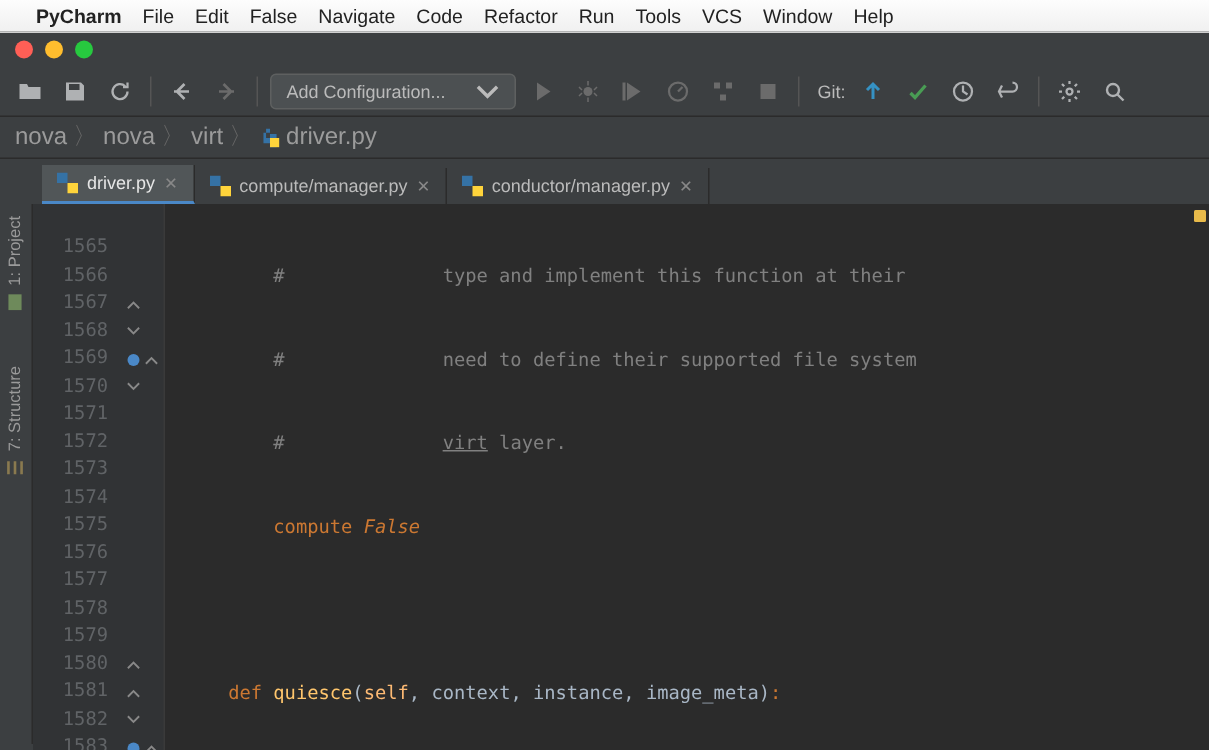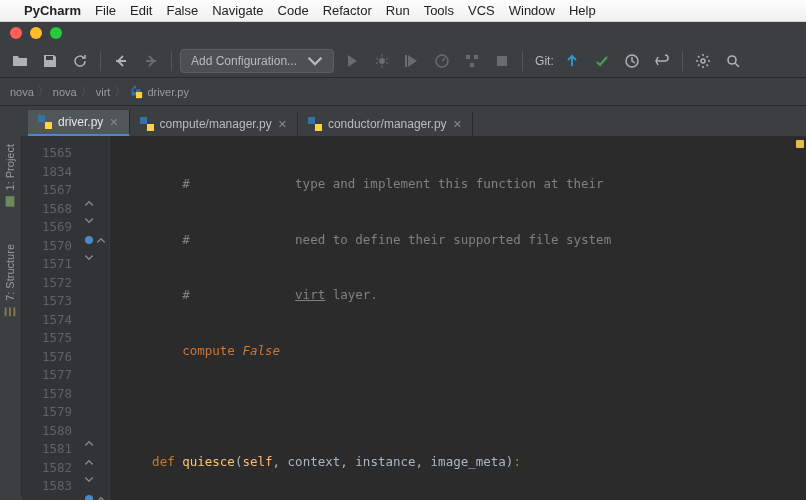--- a/index.html
+++ b/index.html
@@ -13,44 +13,44 @@
 
 
 .titlebar { background: #3c3f41; height: 22px; display: flex; align-items: center; padding-left: 10px; gap: 8px; }
 .dot { width: 12px; height: 12px; border-radius: 50%; }
 .dot.red { background: #ff5f56; } .dot.yellow { background: #ffbd2e; } .dot.green { background: #27c93f; }
 
 
 .toolbar { background: #3c3f41; height: 34px; display: flex; align-items: center; padding: 0 8px; gap: 6px; border-bottom: 1px solid #2b2b2b; }
 .toolbar .icon-btn { width: 24px; height: 24px; display: flex; align-items: center; justify-content: center; color: #afb1b3; border-radius: 3px; }
 .toolbar .sep { width: 1px; height: 20px; background: #555; margin: 0 2px; }
-.run-config { border: 1px solid #5e6060; background: #4c5052; color: #bbb; padding: 3px 10px; border-radius: 4px; font-size: 12px; display: flex; align-items: center; gap: 10px; }
+.run-config { border: 1px solid #5e6060; background: #4c5052; color: #bbb; padding: 3px 10px; border-radius: 4px; font-size: 12px; display: flex; align-items: center; gap: 20px; }
 .git-label { color: #bbb; font-size: 12px; margin-left: 4px; }
 .toolbar svg { width: 16px; height: 16px; }
 
 
-.breadcrumb { background: #3c3f41; height: 28px; display: flex; align-items: center; padding: 0 10px; gap: 4px; color: #9b9b9b; font-size: 11px; border-bottom: 1px solid #2b2b2b; }
+.breadcrumb { background: #3c3f41; height: 28px; display: flex; align-items: center; padding: 0 10px; gap: 4px; color: #9b9b9b; font-size: 16px; border-bottom: 1px solid #2b2b2b; }
 .breadcrumb .chev { color: #666; }
 .breadcrumb .pyicon { width: 14px; height: 14px; }
 
 
 .tabs { background: #3c3f41; height: 30px; display: flex; align-items: flex-end; padding-left: 28px; }
 .tab { display: flex; align-items: center; gap: 6px; padding: 5px 10px; background: #3c3f41; color: #bbb; font-size: 12px; border-right: 1px solid #2b2b2b; }
 .tab.active { background: #515658; color: #e6e6e6; border-bottom: 2px solid #4a88c7; }
 .tab .close { color: #888; font-size: 11px; }
 .tab .pyicon { width: 14px; height: 14px; }
 
 
 .left-tool { position: absolute; left: 0; top: 136px; width: 22px; height: 360px; background: #3c3f41; border-right: 1px solid #2b2b2b; }
 .left-tool .v { writing-mode: vertical-rl; transform: rotate(180deg); color: #9b9b9b; font-size: 11px; padding: 8px 3px; display: flex; align-items: center; gap: 4px; }
 .left-tool .vicon { width: 14px; height: 14px; transform: rotate(90deg); }
 
 
 .editor-wrap { position: absolute; left: 22px; top: 136px; right: 0; bottom: 0; background: #2b2b2b; display: flex; font-family: "Menlo","Consolas",monospace; font-size: 12.5px; line-height: 18.5px; overflow: hidden; }
-.gutter { width: 58px; background: #313335; text-align: right; color: #606366; padding-right: 8px; padding-top: 8px; user-select: none; }
+.gutter { width: 58px; background: #313335; text-align: right; color: #606366; padding-right: 8px; padding-top: 19px; user-select: none; }
 .gutter .ln { height: 18.5px; }
 .marks { width: 30px; background: #313335; border-right: 1px solid #3a3a3a; padding-top: 2px; }
 .marks .m { height: 18.5px; display: flex; align-items: center; justify-content: flex-start; padding-left: 4px; gap: 2px; }
 .marks svg { width: 10px; height: 10px; }
 .code { flex: 1; padding-left: 12px; padding-top: 2px; color: #a9b7c6; white-space: pre; }
 .code .row { height: 18.5px; }
 
 
 .c-kw { color: #cc7832; }
 .c-fn { color: #ffc66d; }
@@ -245,21 +245,21 @@
     <svg class="vicon" viewBox="0 0 16 16">
         <path d="M3 3h10M3 8h10M3 13h10" stroke="#8a7a4f" stroke-width="2"></path>
       </svg>
     <span>7: Structure</span>
   </div>
 </div>
 
 <div class="editor-wrap">
   <div class="gutter">
       <div class="ln">1565</div>
-      <div class="ln">1834</div>
+      <div class="ln">1566</div>
       <div class="ln">1567</div>
       <div class="ln">1568</div>
       <div class="ln">1569</div>
       <div class="ln">1570</div>
       <div class="ln">1571</div>
       <div class="ln">1572</div>
       <div class="ln">1573</div>
       <div class="ln">1574</div>
       <div class="ln">1575</div>
       <div class="ln">1576</div>

